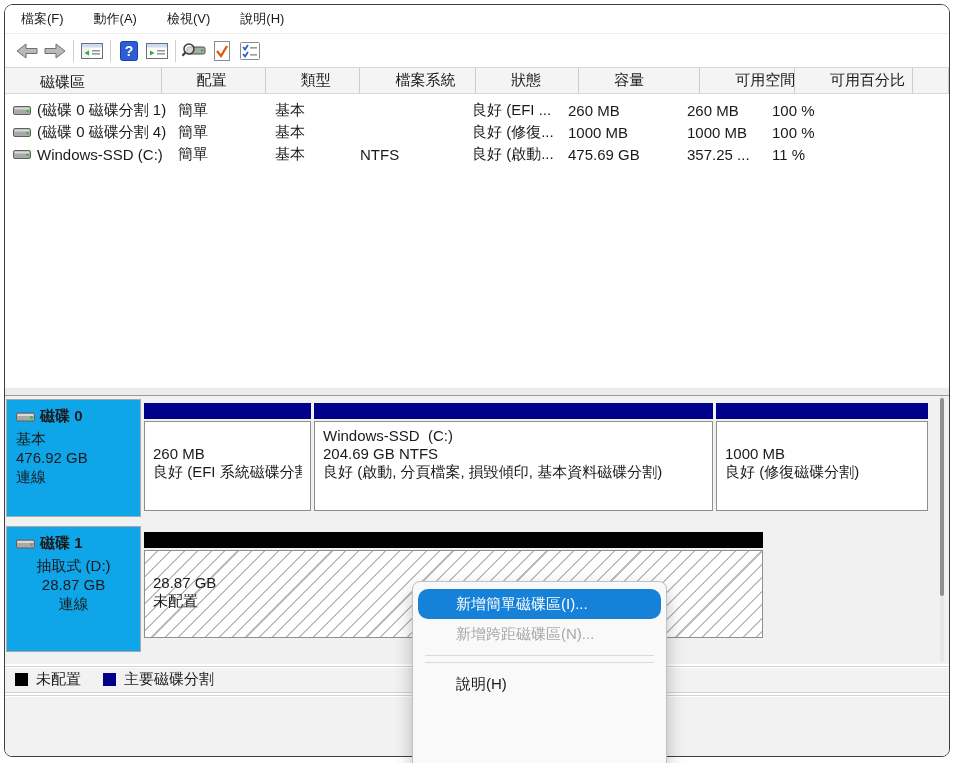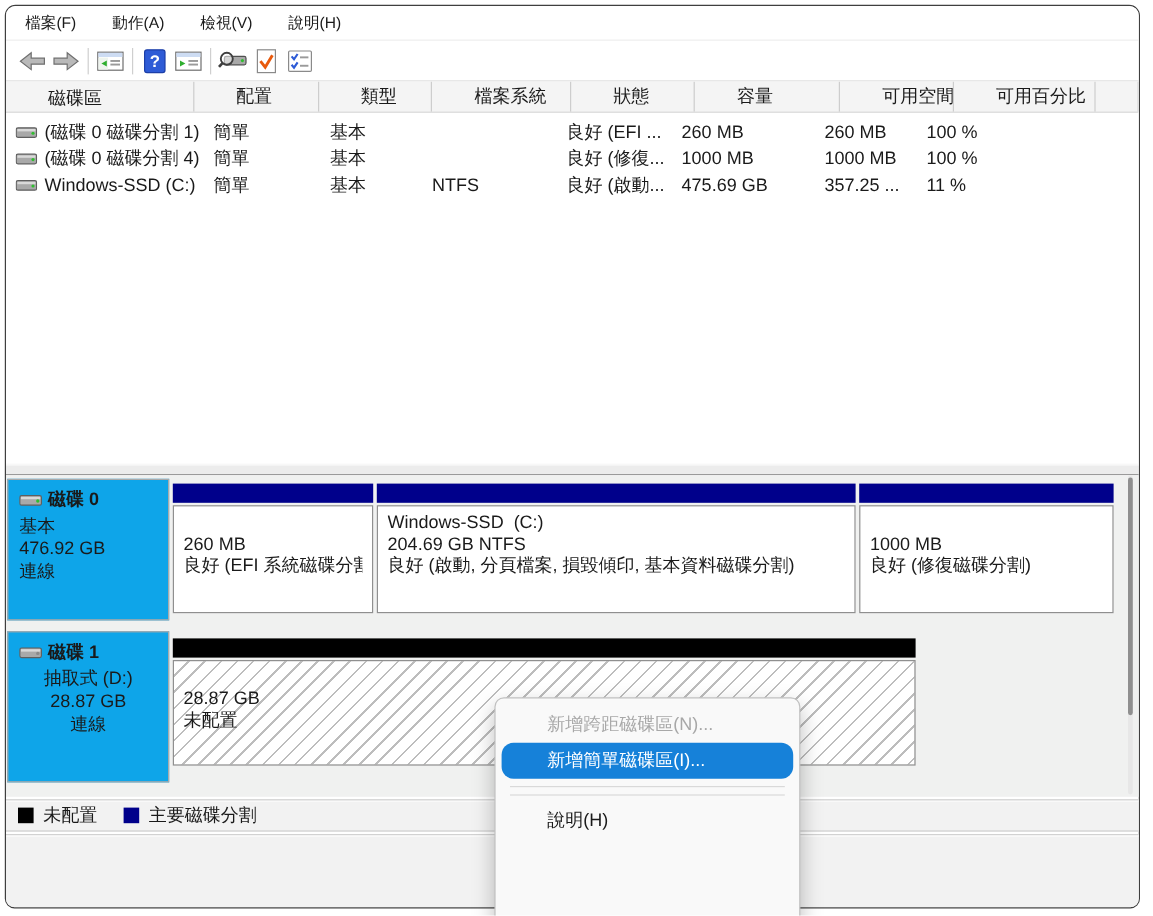--- a/index.html
+++ b/index.html
@@ -316,18 +316,18 @@
     <span class="swatch sw-black"></span>
     <span class="legend-label">未配置</span>
     <span class="swatch sw-navy"></span>
     <span class="legend-label">主要磁碟分割</span>
   </div>
 
   <div class="statusbar"></div>
 </div>
 
 <div class="ctxmenu">
+  <div class="ctx-item selected">新增簡單磁碟區(I)...</div>
   <div class="ctx-item disabled">新增跨距磁碟區(N)...</div>
-  <div class="ctx-item selected">新增簡單磁碟區(I)...</div>
   <div class="ctx-sep"></div>
   <div class="ctx-sep"></div>
   <div class="ctx-item">說明(H)</div>
 </div>
 
 </body></html>

